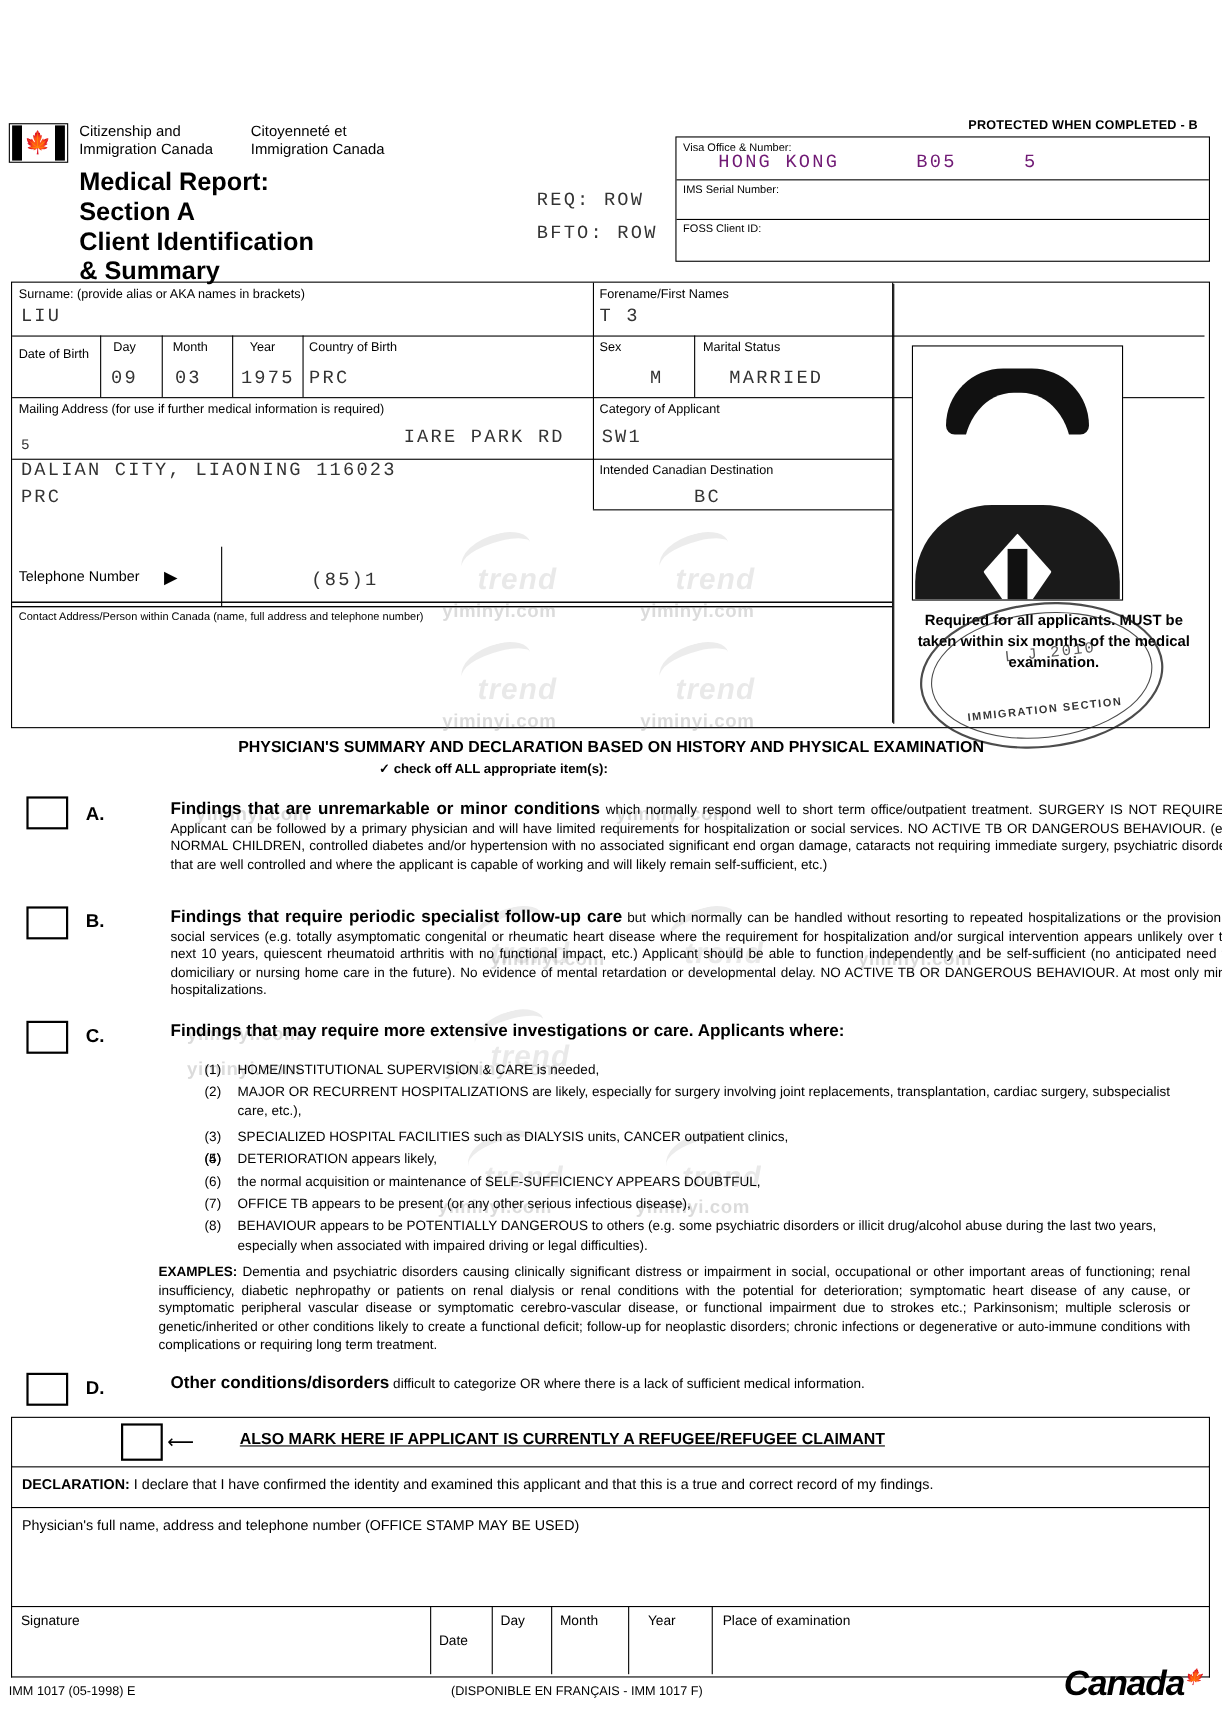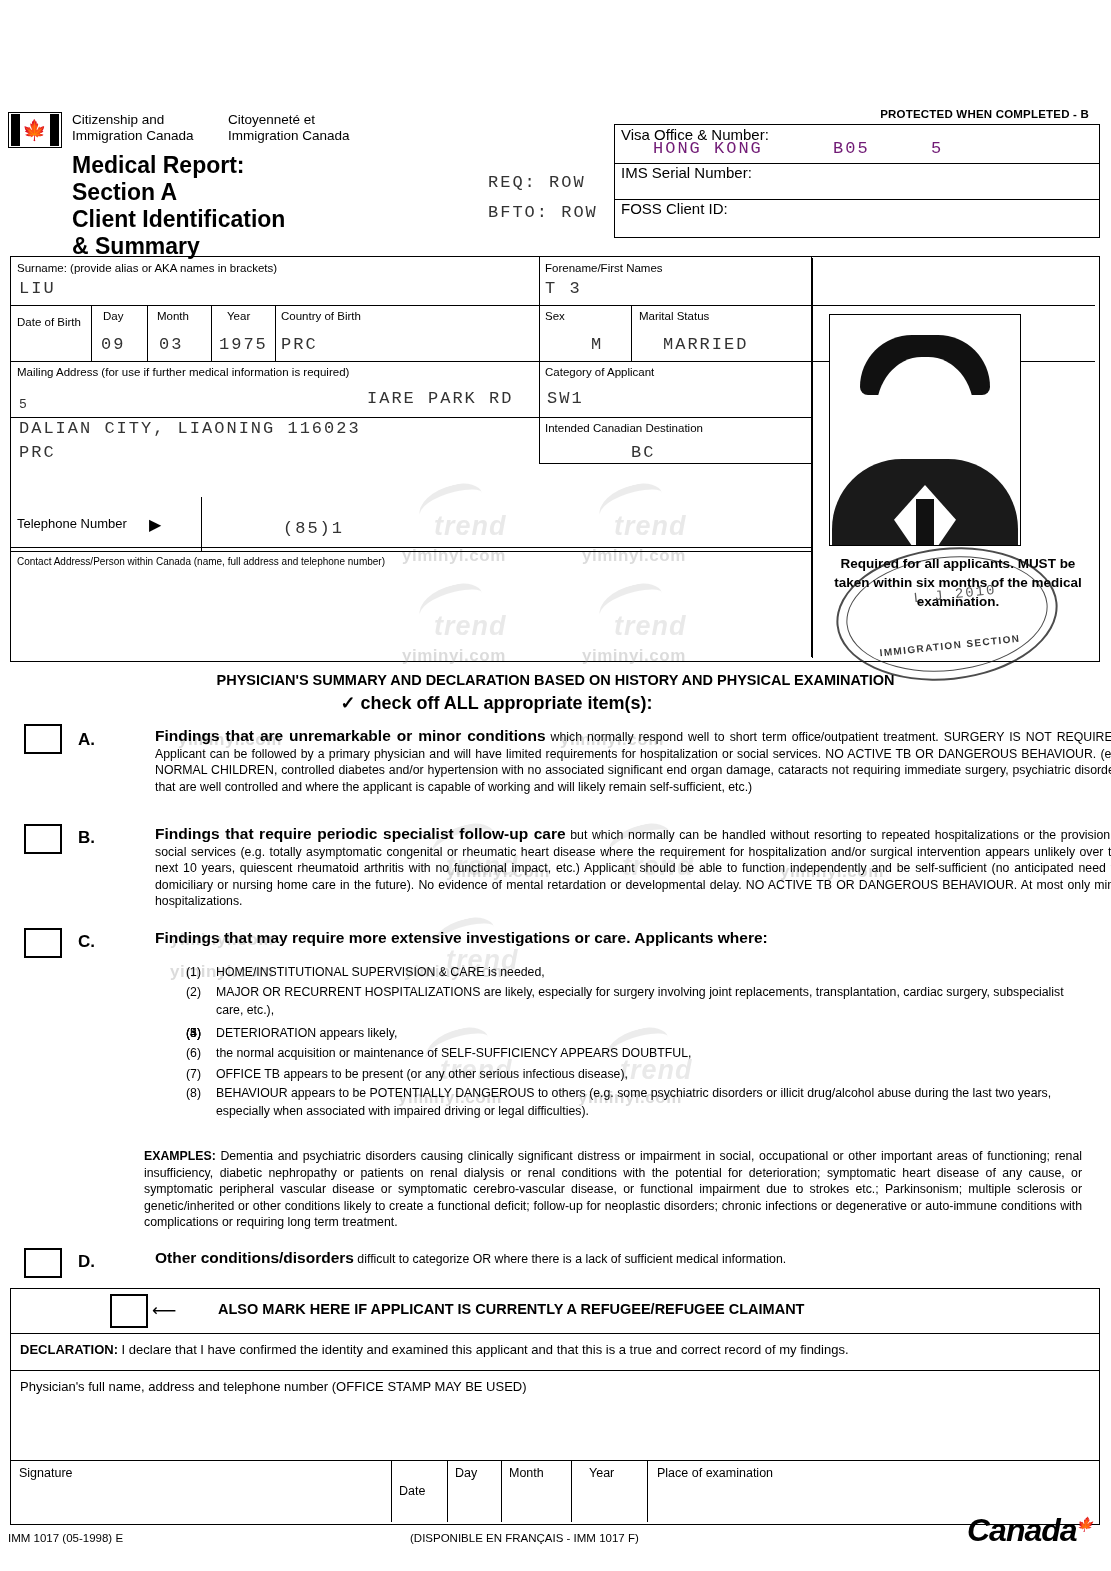--- a/index.html
+++ b/index.html
@@ -22,21 +22,21 @@
   .dept{position:absolute;left:72px;top:112px;font-size:13.5px;line-height:16px;}
   .dept2{position:absolute;left:228px;top:112px;font-size:13.5px;line-height:16px;}
   .title{position:absolute;left:72px;top:152px;font-size:23px;font-weight:bold;line-height:27px;}
   .req{position:absolute;left:488px;top:168px;font-family:"Liberation Mono",monospace;font-size:17px;letter-spacing:2px;line-height:30px;color:#333;}
 
   .protected{position:absolute;right:22px;top:108px;font-size:11.5px;font-weight:bold;letter-spacing:.2px;}
 
   
   .voffice{position:absolute;left:614px;top:124px;width:484px;height:112px;border:1.6px solid #000;}
   .voffice .r{position:absolute;left:0;width:100%;border-bottom:1.2px solid #000;}
-  .voffice .lbl{position:absolute;font-size:15px;}
+  .voffice .lbl{position:absolute;font-size:10px;}
   .hand{font-family:"Liberation Mono",monospace;font-size:17px;letter-spacing:2px;color:#701a75;}
 
   
   .idblock{position:absolute;left:10px;top:256px;width:1088px;height:404px;border:1.6px solid #000;}
   .ln{position:absolute;background:#000;}
   .lbl{position:absolute;font-size:11.5px;line-height:14px;}
   .val{position:absolute;font-family:"Liberation Mono",monospace;font-size:17px;letter-spacing:2px;color:#333;}
 
   
   .photobox{position:absolute;left:812px;top:258px;width:286px;height:400px;border-left:1.6px solid #000;}
@@ -69,38 +69,38 @@
   }
 
   
   .wm{position:absolute;opacity:.30;color:#9a9a9a;pointer-events:none;user-select:none;}
   .wm .t{font-size:27px;font-weight:bold;font-style:italic;color:#b8b8b8;letter-spacing:1px;}
   .wm .u{font-size:17px;font-weight:bold;color:#8c8c8c;letter-spacing:.5px;}
   .swoosh{width:66px;height:30px;border-top:7px solid #c2c2c2;border-radius:60% 40% 0 0;transform:rotate(-14deg);}
 
   
   .sumtitle{position:absolute;left:0;top:672px;width:1111px;text-align:center;font-size:14.5px;font-weight:bold;}
-  .subtitle{position:absolute;left:0;top:692px;width:897px;text-align:center;font-size:18px;font-weight:bold;padding-left:48px;}
+  .subtitle{position:absolute;left:0;top:692px;width:897px;text-align:center;font-size:12px;font-weight:bold;}
 
   .cb{position:absolute;width:34px;height:26px;border:2px solid #000;background:#fff;}
   .letter{position:absolute;font-size:17px;font-weight:bold;}
   .para{position:absolute;font-size:12.3px;line-height:16.5px;text-align:justify;margin-left:47px;}
   .lead{font-size:15.5px;font-weight:bold;}
 
   .numlist{position:absolute;font-size:12.3px;line-height:20.5px;}
   .numlist div{position:relative;padding-left:30px;}
   .numlist div span.n{position:absolute;left:0;}
 
   .examples{position:absolute;font-size:12.3px;line-height:16.5px;text-align:justify;}
 
   
   .refbox{position:absolute;left:10px;top:1288px;width:1088px;height:44px;border:1.6px solid #000;}
   .refcb{position:absolute;left:110px;top:1294px;width:34px;height:30px;border:2px solid #000;background:#fff;}
   .arrow{position:absolute;left:152px;top:1300px;font-size:17px;}
-  .reftext{position:absolute;left:218px;top:1301px;font-size:14.5px;font-weight:bold;}
+  .reftext{position:absolute;left:218px;top:1301px;font-size:14.5px;font-weight:bold;text-decoration:underline;}
 
   .decbox{position:absolute;left:10px;top:1332px;width:1088px;height:38px;border:1.6px solid #000;border-top:none;}
   .dectext{position:absolute;left:20px;top:1342px;font-size:13px;}
   .physbox{position:absolute;left:10px;top:1370px;width:1088px;height:90px;border:1.6px solid #000;border-top:none;}
   .phystext{position:absolute;left:20px;top:1379px;font-size:13px;}
 
   .sigbox{position:absolute;left:10px;top:1460px;width:1088px;height:64px;border:1.6px solid #000;border-top:none;}
 
   .footer{position:absolute;top:1532px;font-size:11.5px;}
   .canada{position:absolute;right:18px;top:1512px;font-size:32px;font-weight:bold;font-style:italic;letter-spacing:-1px;}
@@ -292,21 +292,21 @@
 
   <div class="cb" style="left:24px;top:928px"></div>
   <div class="letter" style="left:78px;top:932px">C.</div>
   <div class="para" style="left:108px;top:930px;width:970px">
     <span class="lead">Findings that may require more extensive investigations or care.  Applicants where:</span>
   </div>
 
   <div class="numlist" style="left:186px;top:962px;width:900px">
     <div><span class="n">(1)</span><span>HOME/INSTITUTIONAL SUPERVISION &amp; CARE is needed,</span></div>
     <div style="line-height:18px;margin-bottom:4px"><span class="n">(2)</span><span>MAJOR OR RECURRENT HOSPITALIZATIONS are likely, especially for surgery involving joint replacements, transplantation, cardiac surgery, subspecialist care, etc.),</span></div>
-    <div><span class="n">(3)</span></div>
+    <div><span class="n">(3)</span><span>SPECIALIZED HOSPITAL FACILITIES such as DIALYSIS units, CANCER outpatient clinics,</span></div>
     <div><span class="n">(4)</span></div>
     <div><span class="n">(5)</span><span>DETERIORATION appears likely,</span></div>
     <div><span class="n">(6)</span><span>the normal acquisition or maintenance of SELF-SUFFICIENCY APPEARS DOUBTFUL,</span></div>
     <div><span class="n">(7)</span><span>OFFICE TB appears to be present (or any other serious infectious disease),</span></div>
     <div style="line-height:18px"><span class="n">(8)</span><span>BEHAVIOUR appears to be POTENTIALLY DANGEROUS to others (e.g. some psychiatric disorders or illicit drug/alcohol abuse during the last two years, especially when associated with impaired driving or legal difficulties).</span></div>
   </div>
 
   <div class="examples" style="left:144px;top:1148px;width:938px">
     <b>EXAMPLES:</b><span> Dementia and psychiatric disorders causing clinically significant distress or impairment in social, occupational or other important areas of functioning; renal insufficiency, diabetic nephropathy or patients on renal dialysis or renal conditions with the potential for deterioration; symptomatic heart disease of any cause, or symptomatic peripheral vascular disease or symptomatic cerebro-vascular disease, or functional impairment due to strokes etc.; Parkinsonism; multiple sclerosis or genetic/inherited or other conditions likely to create a functional deficit; follow-up for neoplastic disorders; chronic infections or degenerative or auto-immune conditions with complications or requiring long term treatment.</span>
   </div>

